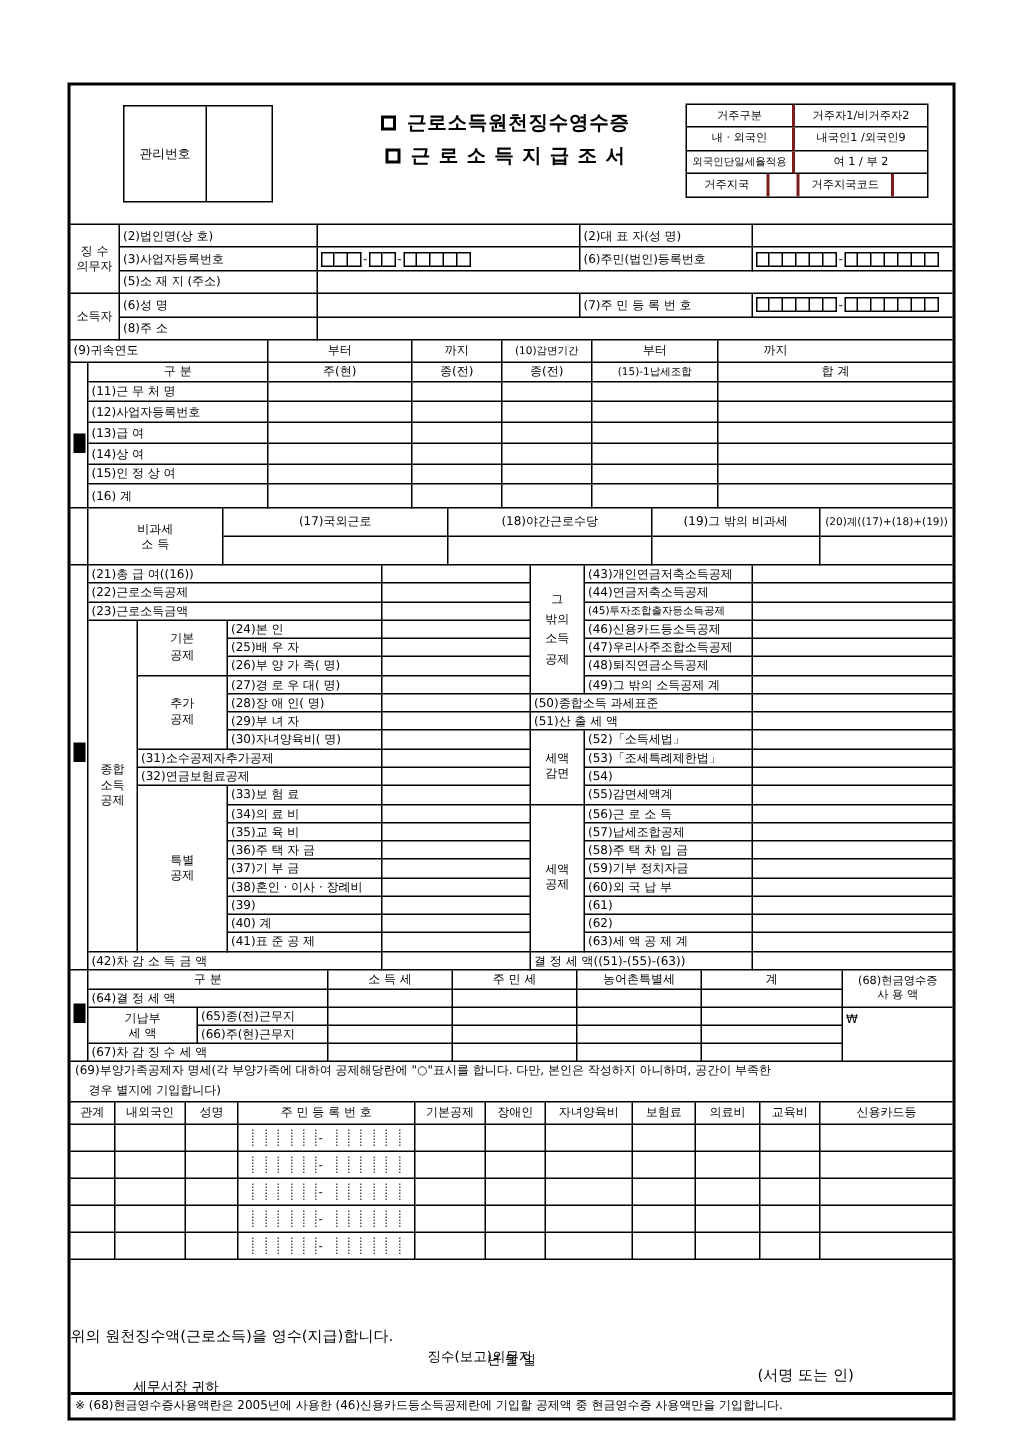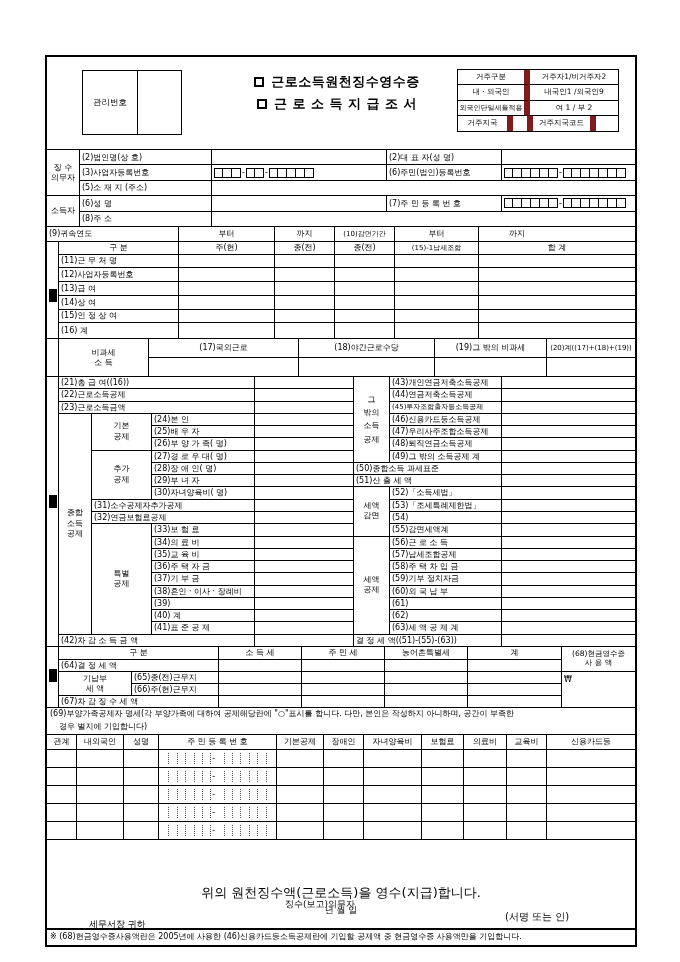--- a/index.html
+++ b/index.html
@@ -25,21 +25,21 @@
 .dotted .bx:last-child{border-right:none}
 .marker{position:absolute;left:2px;width:8px;height:13px;background:#000}
 .cbx{display:inline-block;width:10px;height:10px;border:2px solid #000;margin-right:7px}
 #mgmt{position:absolute;left:35px;top:13px;width:100px;height:65px;border:1px solid #000;display:flex}
 #mgmt .lab{flex:0 0 55px;border-right:1px solid #000;display:flex;align-items:center;justify-content:center;font-size:8.5px}
 #title{position:absolute;left:150px;top:16px;width:280px;text-align:center;font-weight:bold}
 #title .t1{font-size:13px;letter-spacing:.5px;margin-bottom:4px;display:flex;align-items:center;justify-content:center}
 #title .t3{font-size:11px;margin-top:2px}
 #res{position:absolute;left:410px;top:12px;width:162px;height:63px;border:1px solid #000;display:flex;flex-direction:column;font-size:7.5px}
 .rrow{flex:1;display:flex}
-.rrow>div{border-right:6px solid #7f1d1d;border-bottom:1px solid #000;display:flex;align-items:center;justify-content:center;overflow:hidden;white-space:nowrap}
+.rrow>div{border-right:2px solid #7f1d1d;border-bottom:1px solid #000;display:flex;align-items:center;justify-content:center;overflow:hidden;white-space:nowrap}
 .rrow>div.last{border-right:none}
 .rrow:last-child>div{border-bottom:none}
 .note{font-size:8px;line-height:1.35;padding:1px 3px;white-space:nowrap;overflow:hidden}
 .bb{border-bottom:1px solid #000}
 </style>
 </head>
 <body>
 
 <div id="form">
 
@@ -553,21 +553,21 @@
     <div class="c"></div>
     <div class="c"></div>
     <div class="c"></div>
     <div class="c"></div>
     <div class="c last"></div>
   </div>
   </div>
 
 
   <div class="abs" style="top:825px;left:0;width:100%;height:46px">
-    <div style="text-align:center;font-size:13px;padding-top:2px">위의 원천징수액(근로소득)을 영수(지급)합니다.</div>
+    <div style="text-align:left;font-size:10px;padding-top:2px">위의 원천징수액(근로소득)을 영수(지급)합니다.</div>
     <div style="text-align:center;font-size:9px;padding-top:2px">년                월                일</div>
     <span class="abs" style="left:238px;top:16px;font-size:9px">징수(보고)의무자</span>
     <span class="abs" style="left:458px;top:28px;font-size:10px">(서명 또는 인)</span>
     <span class="abs" style="left:42px;top:36px;font-size:9px">세무서장   귀하</span>
   </div>
 
   <div class="abs" style="top:871px;left:0;width:100%;height:17px;border-top:2px solid #000;display:flex;align-items:center">
     <div class="note f75">※ (68)현금영수증사용액란은 2005년에 사용한 (46)신용카드등소득공제란에 기입할 공제액 중 현금영수증 사용액만을 기입합니다.</div>
   </div>
 

